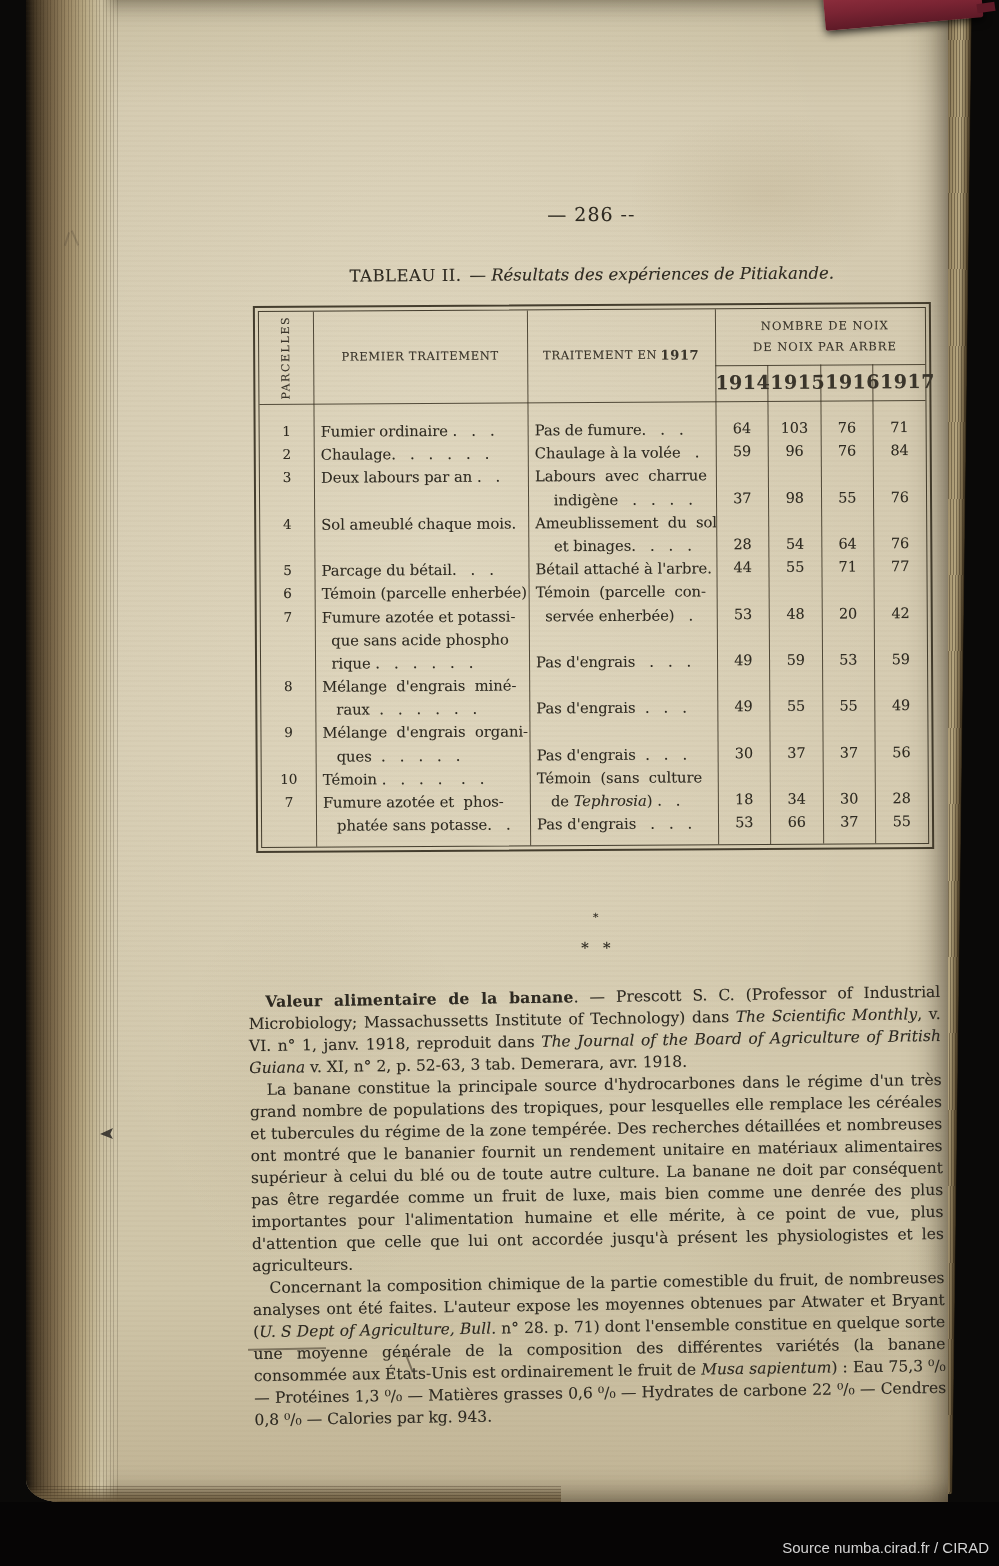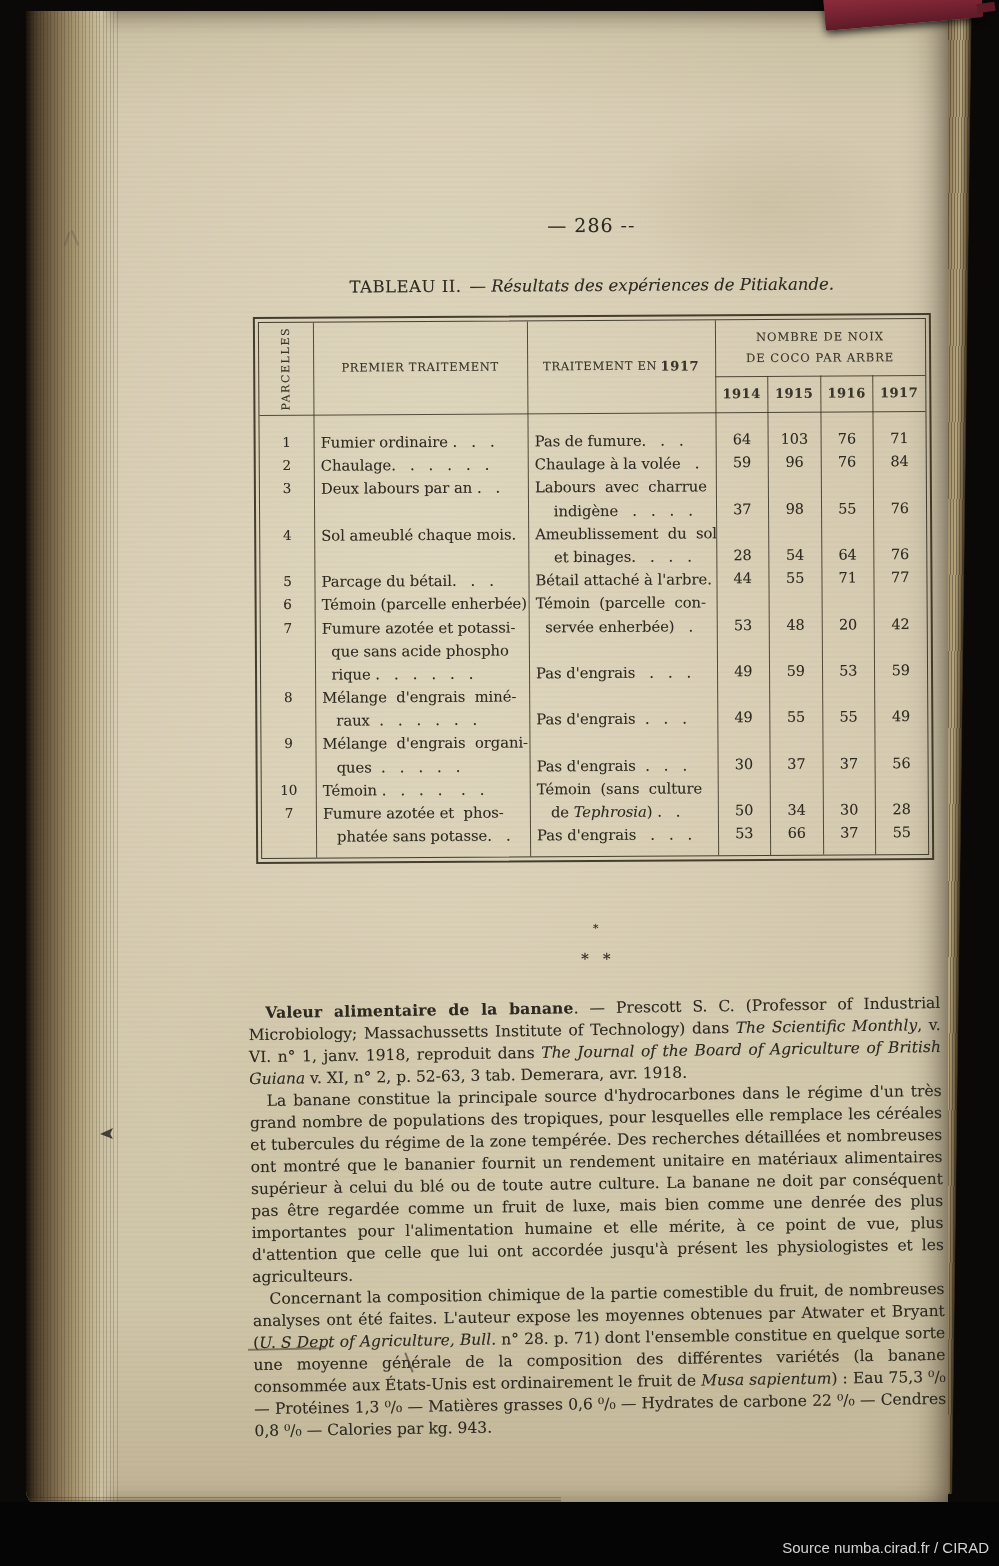--- a/index.html
+++ b/index.html
@@ -8,21 +8,21 @@
     --rule:rgba(56,49,34,0.85);
   }
   html,body{margin:0;padding:0;background:#000;}
   .stage{
     position:relative;width:999px;height:1566px;overflow:hidden;
     background:#0a0908;color:var(--ink);
     font-family:"DejaVu Serif", serif;
   }
   
   .page{
-    position:absolute;left:26px;top:11px;width:922px;height:1502px;z-index:1;
+    position:absolute;left:26px;top:0;width:922px;height:1502px;z-index:1;
     background:
       radial-gradient(ellipse at 45% 35%, rgba(252,248,230,0.25), rgba(252,248,230,0) 62%),
       linear-gradient(180deg,#c9bfa2 0%,#d4cab0 7%,#d6ccb2 50%,#cfc5a8 86%,#c0b394 100%);
     box-shadow:
       inset 0 16px 26px -16px rgba(25,18,8,0.5),
       inset -26px 0 34px -20px rgba(40,30,14,0.55),
       inset 0 -20px 26px -14px rgba(35,26,12,0.5);
     border-bottom-left-radius:34px 22px;
     overflow:hidden;
   }
@@ -75,21 +75,21 @@
   .thead{grid-template-rows:56px 36px;position:relative;}
   .hc{display:flex;align-items:center;justify-content:center;text-align:center;
       font-size:11.5px;letter-spacing:0.7px;color:#3a352b;line-height:1.35;}
   .hcell-parcelles{grid-column:1;grid-row:1/3;}
   .hcell-parcelles .vtext{writing-mode:vertical-rl;transform:rotate(180deg);
       font-size:11px;letter-spacing:1.6px;}
   .hcell-premier{grid-column:2;grid-row:1/3;}
   .hcell-trait{grid-column:3;grid-row:1/3;gap:3px;}
   .hcell-trait .yr{font-weight:bold;font-size:13px;}
   .hcell-group{grid-column:4/8;grid-row:1;flex-direction:column;letter-spacing:1px;line-height:1.8;}
-  .hcell-year{grid-row:2;font-size:13px;font-weight:bold;letter-spacing:0.5px;}
+  .hcell-year{grid-row:2;font-size:19px;font-weight:bold;letter-spacing:0.5px;}
   .y1{grid-column:4}.y2{grid-column:5}.y3{grid-column:6}.y4{grid-column:7}
   .line{position:absolute;background:var(--rule);}
   .v{width:1px;}
   .v.full{top:0;bottom:0;}
   .v.yonly{top:56px;bottom:0;}
   .p1{left:54px}.p2{left:268px}.p3{left:456px}.p4{left:508px}.p5{left:561px}.p6{left:613px}
   .h{height:1px;}
   .h.group{left:456px;right:0;top:56px;}
   .h.head{left:0;right:0;top:92px;}
   
@@ -155,21 +155,21 @@
             <div class="hc hcell-parcelles">
               <span class="vtext">PARCELLES</span>
             </div>
             <div class="hc hcell-premier">PREMIER TRAITEMENT</div>
             <div class="hc hcell-trait">
               <span>TRAITEMENT EN</span>
               <span class="yr">1917</span>
             </div>
             <div class="hc hcell-group">
               <div>NOMBRE DE NOIX</div>
-              <div>DE COCO PAR ARBRE</div>
+              <div>DE NOIX PAR ARBRE</div>
             </div>
             <div class="hc hcell-year y1">1914</div>
             <div class="hc hcell-year y2">1915</div>
             <div class="hc hcell-year y3">1916</div>
             <div class="hc hcell-year y4">1917</div>
           </div>
 
           <div class="tbody" id="tbody">
               <div class="trow cols">
                 <div class="tc tc-p">1</div>
@@ -312,21 +312,21 @@
                 <div class="tc tc-c2">Témoin  (sans  culture</div>
                 <div class="tc tc-v"></div>
                 <div class="tc tc-v"></div>
                 <div class="tc tc-v"></div>
                 <div class="tc tc-v"></div>
               </div>
               <div class="trow cols">
                 <div class="tc tc-p">7</div>
                 <div class="tc tc-c1">Fumure azotée et  phos-</div>
                 <div class="tc tc-c2"><span>   de </span><span class="it">Tephrosia</span><span>) .   .</span></div>
-                <div class="tc tc-v">50</div>
+                <div class="tc tc-v">18</div>
                 <div class="tc tc-v">34</div>
                 <div class="tc tc-v">30</div>
                 <div class="tc tc-v">28</div>
               </div>
               <div class="trow cols">
                 <div class="tc tc-p"></div>
                 <div class="tc tc-c1">   phatée sans potasse.   .</div>
                 <div class="tc tc-c2">Pas d'engrais   .   .   .</div>
                 <div class="tc tc-v">53</div>
                 <div class="tc tc-v">66</div>

